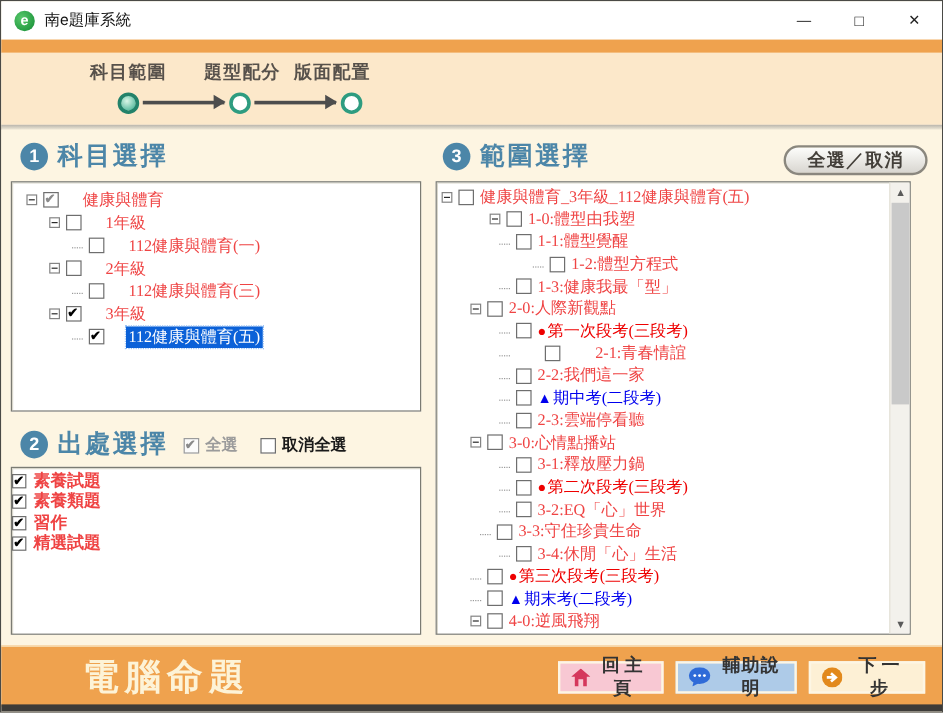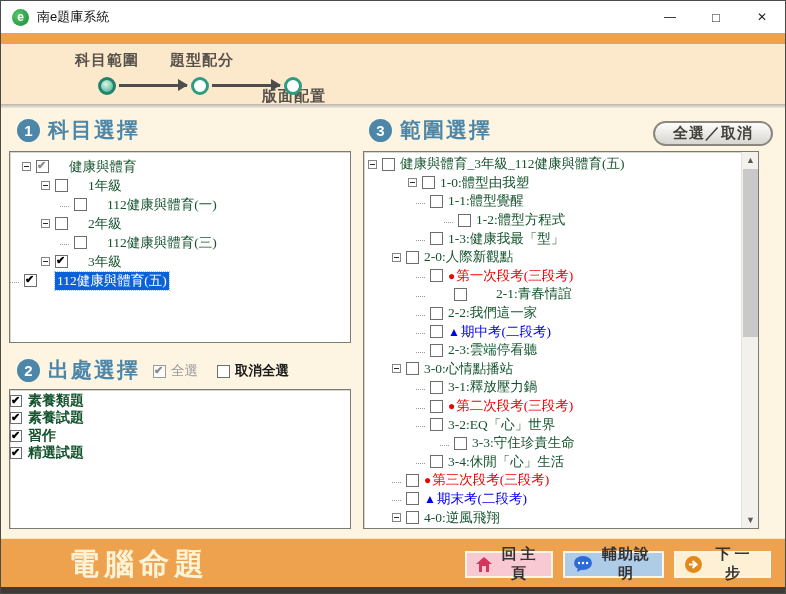--- a/index.html
+++ b/index.html
@@ -14,21 +14,21 @@
   .app-title { margin-left:8px; font-size:13px; color:#111; }
   .win-controls { margin-left:auto; display:flex; height:100%; }
   .win-btn { width:46px; height:100%; display:flex; align-items:center; justify-content:center; font-size:12px; color:#222; cursor:pointer; }
   .win-btn.max { font-size:13px; }
 
   
   .orange-strip { position:absolute; top:32px; left:0; right:0; height:11px; background:#efa24e; }
   .wizard { position:absolute; top:43px; left:0; right:0; height:60px; background:#fce8ca; }
   .wizard::after { content:""; position:absolute; left:0; right:0; bottom:-5px; height:5px; background:linear-gradient(#b9b5ac, rgba(185,181,172,0)); }
   .wlabel { position:absolute; top:7px; font-size:15px; font-weight:bold; color:#57514b; letter-spacing:1px; }
-  .wlabel.s1 { left:74px; } .wlabel.s2 { left:169px; } .wlabel.s3 { left:261px;margin-top:36px; }
+  .wlabel.s1 { left:74px; } .wlabel.s2 { left:169px; } .wlabel.s3 { left:244px; }
   .wcircle { position:absolute; top:33px; width:18px; height:18px; border-radius:50%; border:3px solid #2e9c80; background:#fff; }
   .wcircle.active { background:radial-gradient(circle at 40% 35%, #d9f6e7, #36a98b); border-color:#23826a; }
   .wcircle.c1 { left:97px; } .wcircle.c2 { left:190px; } .wcircle.c3 { left:283px; }
   .warrow { position:absolute; top:40px; height:3px; background:#4d4d4d; }
   .warrow::after { content:""; position:absolute; right:-1px; top:-5px; border-left:10px solid #4d4d4d; border-top:6px solid transparent; border-bottom:6px solid transparent; }
   .warrow.a1 { left:118px; width:68px; } .warrow.a2 { left:211px; width:68px; }
 
   
   .main { position:absolute; top:107px; left:0; right:0; height:430px; background:#fdf5e2; }
   .phead { position:absolute; display:flex; align-items:center; gap:8px; }
@@ -44,36 +44,36 @@
   #subject-tree .trow { height:19px; }
   #range-tree .trow { height:18.6px; }
   .expander { flex:none; width:9px; height:9px; border:1px solid #848484; background:#fff; position:relative; margin-right:5px; cursor:pointer; }
   .expander::after { content:""; position:absolute; left:1px; top:3px; width:5px; height:1px; background:#2a2a2a; }
   .stub { flex:none; width:9px; height:5px; border-bottom:1px dotted #9a9a9a; margin-right:5px; }
   .cb { flex:none; width:13px; height:13px; border:1px solid #6e6e6e; background:#fff; position:relative; cursor:pointer; }
   .cb.checked::after { content:"✔"; position:absolute; left:0; top:-2px; font-size:11px; font-weight:bold; color:#000; }
   .cb.checked.gray::after { color:#8a8a8a; }
   #subject-tree .cb { margin-right:18px; }
   #range-tree .cb { margin-right:3px; }
-  .tlabel { font-family:"Liberation Serif", serif; font-size:13.5px; color:#14532d; padding:0 2px; cursor:default; }
+  .tlabel { font-family:"Liberation Serif", serif; font-size:13.5px; color:#ef4444; padding:0 2px; cursor:default; }
   .tlabel.c-red { color:#ee0000; }
   .tlabel.c-blue { color:#0000ee; }
   .tlabel.selected { background:#0b61d8; color:#fff; outline:1px dotted #9cc3f5; }
   .marker { margin-right:1px; font-size:12px; }
   .marker.dot { color:#ee0000; } .marker.tri { color:#0000ee; }
 
   
   #source-list .trow { height:17.5px; padding-left:3px; }
   #source-list .cb { width:12px; height:12px; margin-right:4px; }
   #source-list .tlabel { font-size:14px; font-weight:bold; }
 
   
   .hdr-check { position:absolute; display:flex; align-items:center; gap:5px; }
   .hdr-check .lbl { font-family:"Liberation Serif", serif; font-size:13.5px; font-weight:bold; color:#1a1a1a; }
-  .hdr-check.disabled .lbl { color:#9b9b9b; font-weight:normal; }
+  .hdr-check.disabled .lbl { color:#9b9b9b; font-weight:bold; }
   .hdr-check.disabled .cb { border-color:#9b9b9b; background:#fbfbfb; }
 
   
   .pill-btn { position:absolute; left:652px; top:13px; width:120px; height:25px; border-radius:13px; border:2px solid #8a877e; background:linear-gradient(#fdfdfb, #d8d6d0); font-size:15px; font-weight:bold; color:#44403a; display:flex; align-items:center; justify-content:center; letter-spacing:1px; cursor:pointer; }
 
   
   .scrollbar { position:absolute; right:0; top:0; bottom:0; width:17px; background:#f3f1ec; border-left:1px solid #e4e1d8; }
   .sb-arrow { position:absolute; left:0; width:17px; height:16px; display:flex; align-items:center; justify-content:center; font-size:9px; color:#5a5a5a; cursor:pointer; }
   .sb-up { top:0; } .sb-down { bottom:0; }
   .sb-thumb { position:absolute; left:1px; top:17px; width:15px; height:168px; background:#c9c9c9; cursor:pointer; }
@@ -148,21 +148,21 @@
           <div class="trow" style="padding-left: 50px;">
             <span class="stub"></span>
             <span class="cb"></span>
             <span class="tlabel">112健康與體育(三)</span>
           </div>
           <div class="trow" style="padding-left: 31px;">
             <span class="expander"></span>
             <span class="cb checked"></span>
             <span class="tlabel">3年級</span>
           </div>
-          <div class="trow" style="">
+          <div class="trow" style="padding-left: 50px;">
             <span class="stub"></span>
             <span class="cb checked"></span>
             <span class="tlabel selected">112健康與體育(五)</span>
           </div>
         </div>
     </div>
 
     <div class="phead" style="left:16px; top:248px;">
       <span class="badge">2</span>
       <span class="ptitle">出處選擇</span>
@@ -172,25 +172,25 @@
       <span class="lbl">全選</span>
     </div>
     <div class="hdr-check" style="left:216px; top:254px;">
       <span class="cb"></span>
       <span class="lbl">取消全選</span>
     </div>
     <div class="listbox" id="source-box">
       <div id="source-list">
           <div class="trow" style="padding-left: 0px;">
             <span class="cb checked"></span>
+            <span class="tlabel">素養試題</span>
+          </div>
+          <div class="trow" style="padding-left: 0px;">
+            <span class="cb checked"></span>
             <span class="tlabel">素養類題</span>
-          </div>
-          <div class="trow" style="padding-left: 0px;">
-            <span class="cb checked"></span>
-            <span class="tlabel">素養試題</span>
           </div>
           <div class="trow" style="padding-left: 0px;">
             <span class="cb checked"></span>
             <span class="tlabel">習作</span>
           </div>
           <div class="trow" style="padding-left: 0px;">
             <span class="cb checked"></span>
             <span class="tlabel">精選試題</span>
           </div>
         </div>
@@ -271,21 +271,21 @@
           <div class="trow" style="padding-left: 52px;">
             <span class="stub"></span>
             <span class="cb"></span>
             <span class="tlabel c-red"><span class="marker dot">●</span>第二次段考(三段考)</span>
           </div>
           <div class="trow" style="padding-left: 52px;">
             <span class="stub"></span>
             <span class="cb"></span>
             <span class="tlabel">3-2:EQ「心」世界</span>
           </div>
-          <div class="trow" style="padding-left: 76px;">
+          <div class="trow" style="padding-left: 36px;">
             <span class="stub"></span>
             <span class="cb"></span>
             <span class="tlabel">3-3:守住珍貴生命</span>
           </div>
           <div class="trow" style="padding-left: 52px;">
             <span class="stub"></span>
             <span class="cb"></span>
             <span class="tlabel">3-4:休閒「心」生活</span>
           </div>
           <div class="trow" style="padding-left: 28px;">

